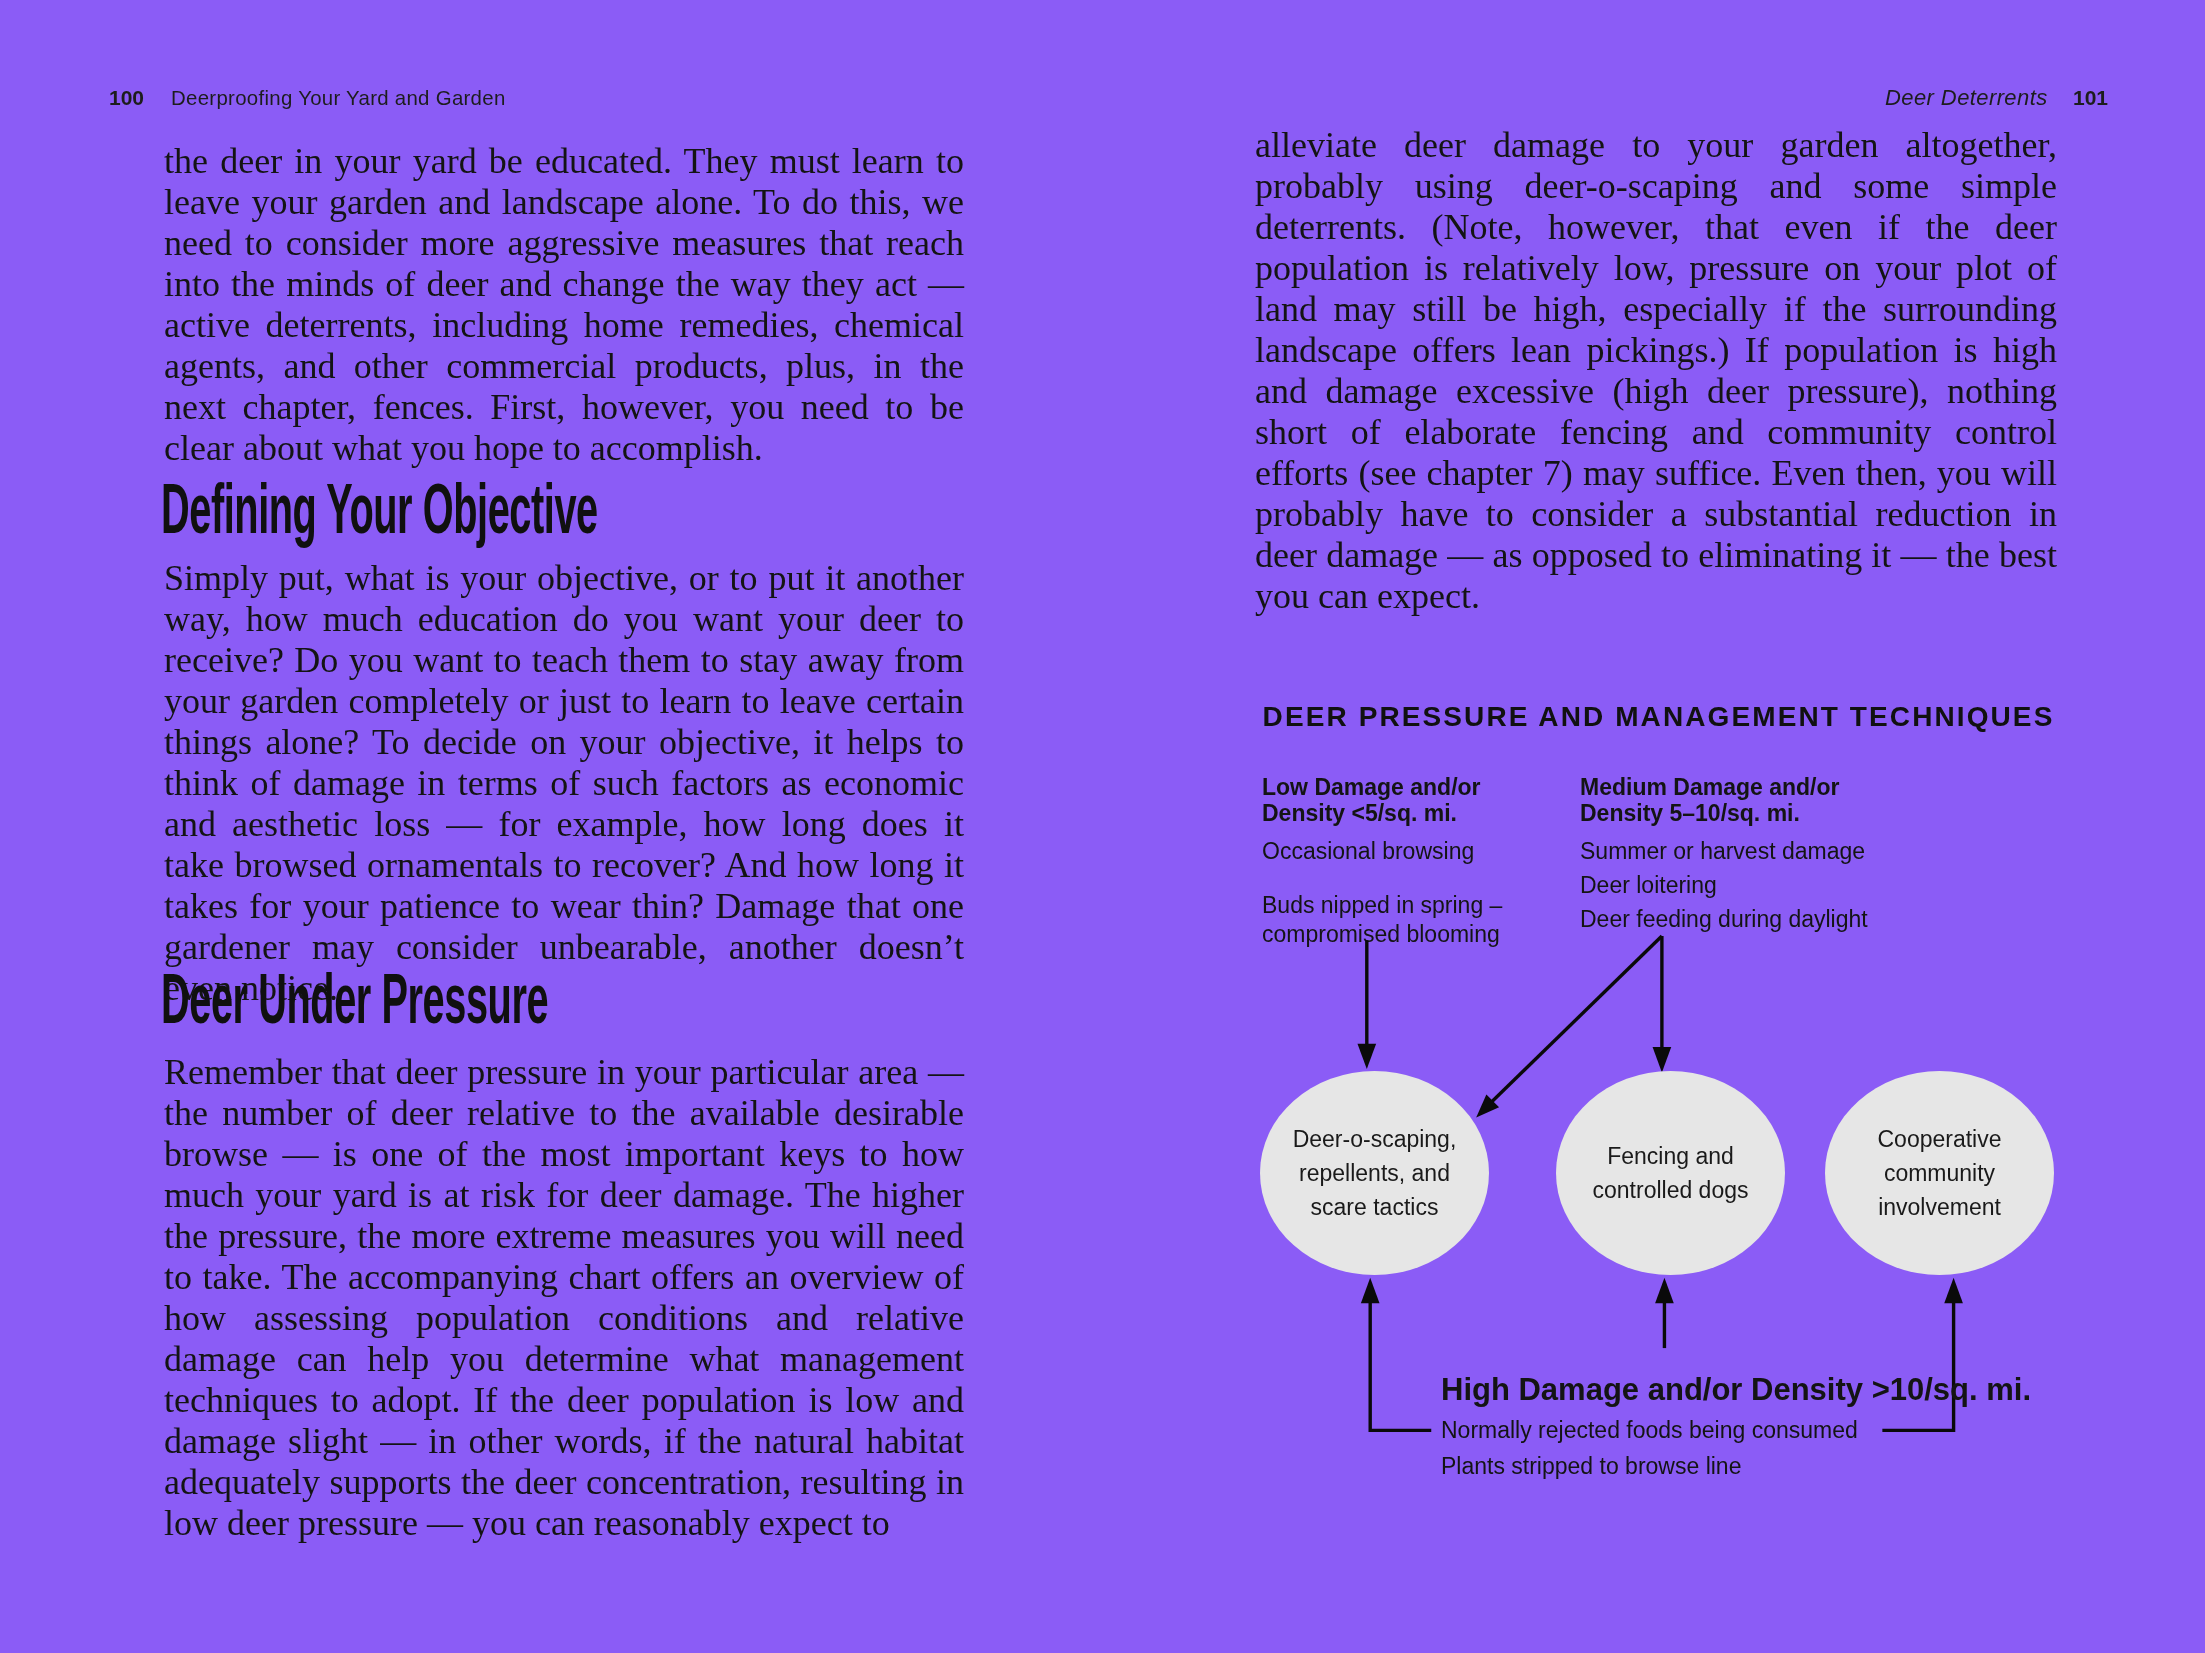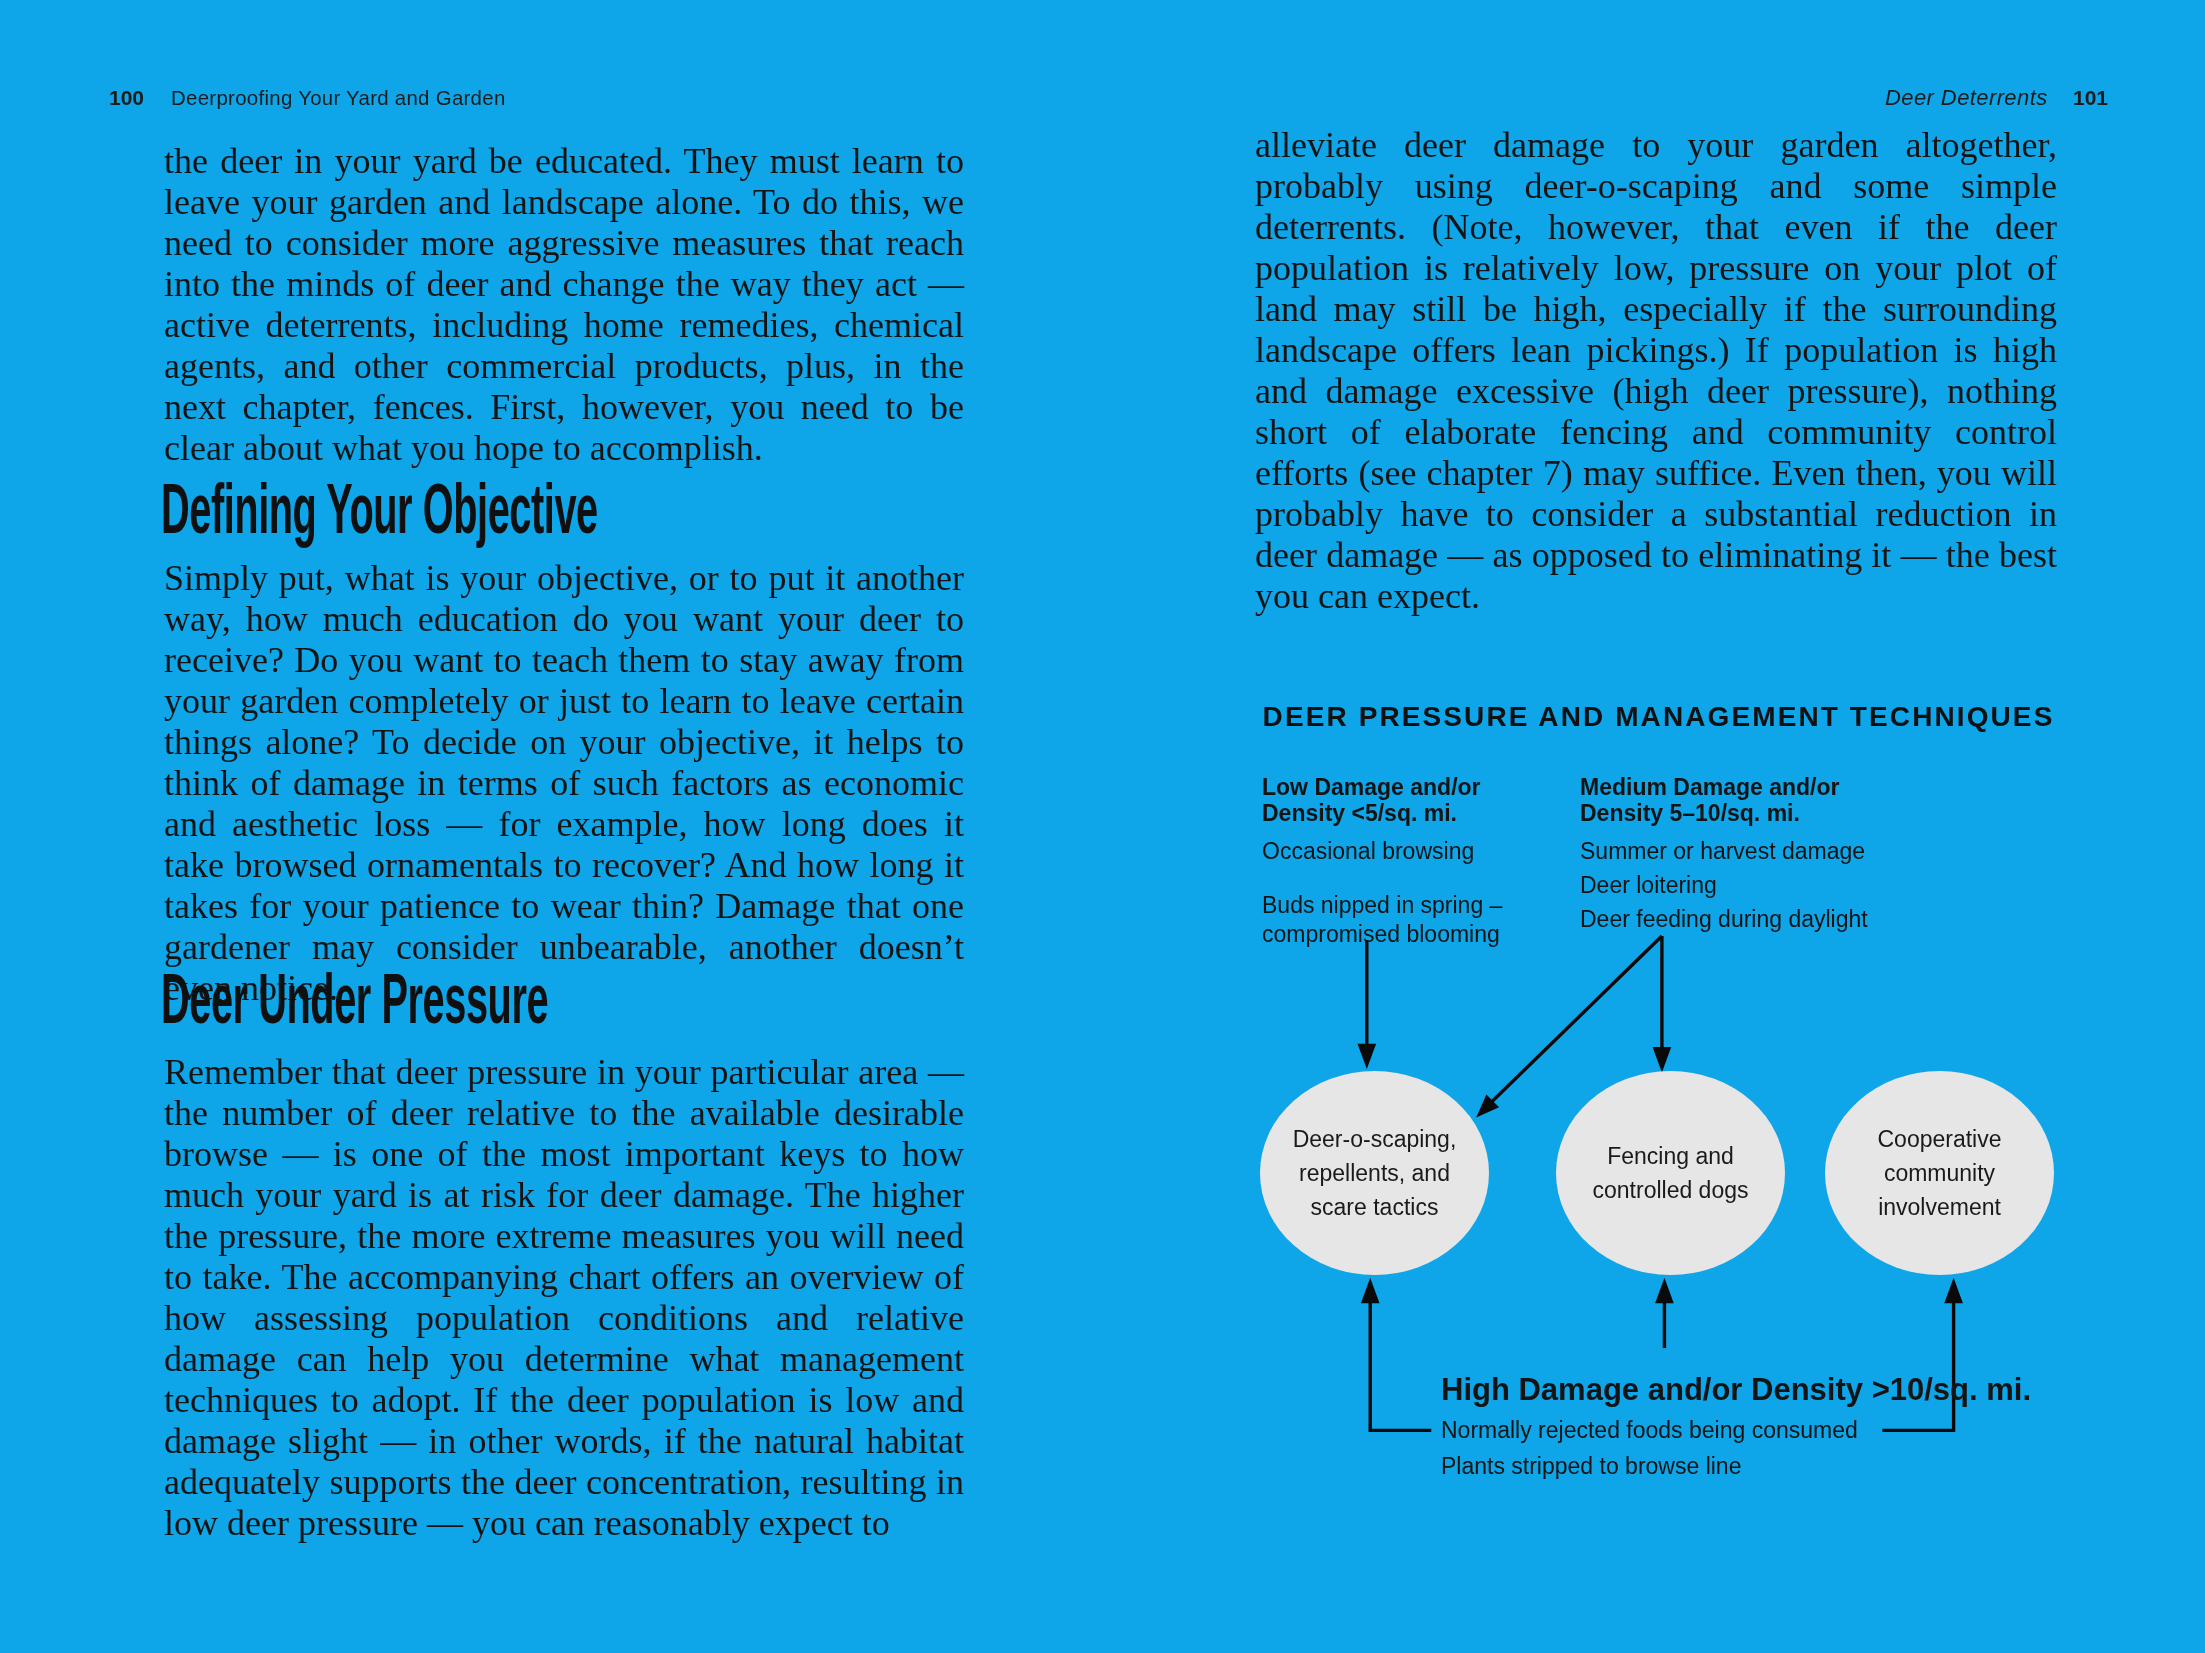--- a/index.html
+++ b/index.html
@@ -1,19 +1,19 @@
 <!DOCTYPE html>
 <html style="font-size:13.6px"><head>
 <meta charset="utf-8">
 <style>
   html,body{margin:0;padding:0;background:#9a9a9a;}
   .spread{
     position:relative;
     width:2205px;height:1654px;
-    background:#0ea5e9;
+    background:#8b5cf6;
     overflow:hidden;
     font-family:"Liberation Sans",sans-serif;
     color:#161616;
   }
   
   .runhead{position:absolute;top:86px;font-size:20.4px;line-height:24px;color:#1d1d1d;white-space:nowrap;}
   .runhead-left{left:109px;}
   .runhead-right{right:97px;text-align:center;}
   .folio{font-weight:700;font-size:21px;letter-spacing:0;}
   .runhead-left .title{margin-left:27px;font-weight:400;letter-spacing:0.3px;}

